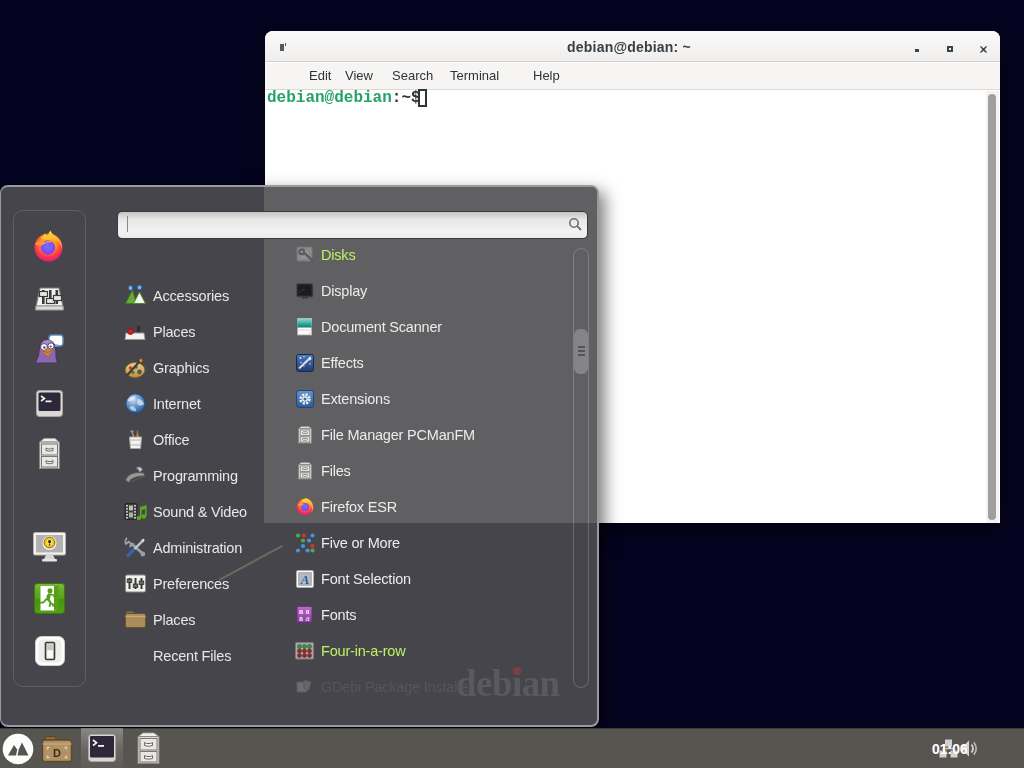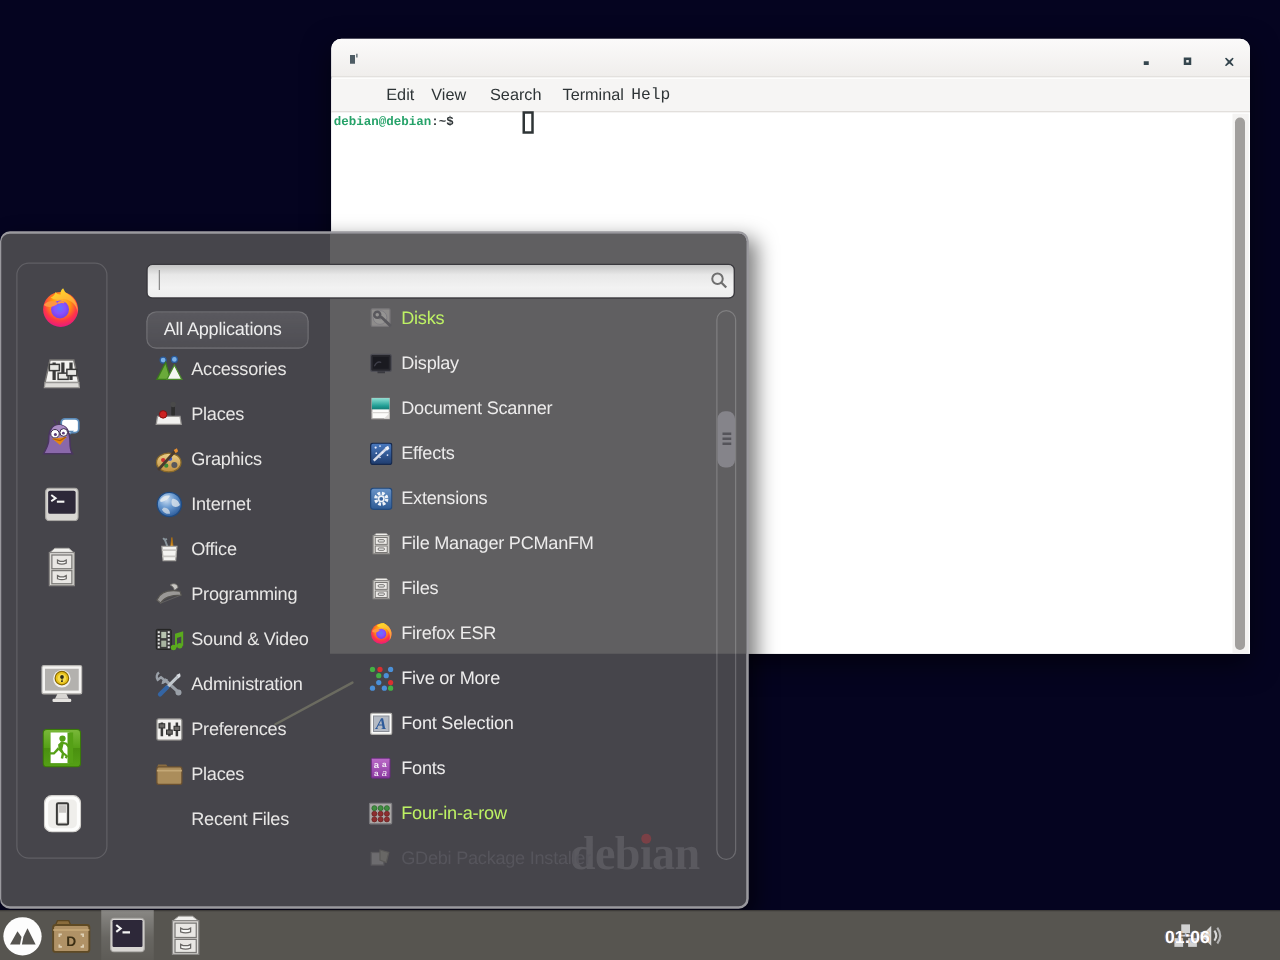--- a/index.html
+++ b/index.html
@@ -16,21 +16,21 @@
     border-radius:8px 8px 0 0;
     background:linear-gradient(#fbfafa, #f0eeec);
     border-bottom:1px solid #d2cdc9; }
   #title { position:absolute; left:0; top:0; width:728px; height:31px; line-height:32px;
     text-align:center; font-size:14px; letter-spacing:0.2px; font-weight:bold; color:#384045; }
   #menubar { position:absolute; left:0; top:32px; width:735px; height:27px;
     background:#f6f5f4; border-bottom:1px solid #dcd8d4; }
   .mitem { position:absolute; top:32px; height:27px; line-height:26px; font-size:13px; color:#2e3436; }
   #tbody { position:absolute; left:0; top:59px; width:735px; height:433px; background:#ffffff; }
   #prompt { position:absolute; left:2px; top:-1px; font-family:"Liberation Mono", monospace;
-    font-size:10px; font-weight:bold; line-height:19px; white-space:pre; }
+    font-size:16px; font-weight:bold; line-height:19px; white-space:pre; }
   #cursor { position:absolute; left:153px; top:-1px; width:9px; height:18px; border:2px solid #2e3436; }
   #tscroll { position:absolute; right:1px; top:60px; width:13px; height:432px; background:#f4f3f2; }
   #tthumb { position:absolute; left:2px; top:3px; width:8px; height:426px; background:#a19f9d; border-radius:4px; }
 
   
   #menu { position:absolute; left:0px; top:185px; width:599px; height:542px;
     background:#46454b; border:2px solid #9a999e; border-left:1px solid #9a999e; border-radius:8px;
     box-shadow:6px 6px 16px rgba(0,0,0,0.5); overflow:hidden; }
   #menulight { position:absolute; left:263px; top:0px; width:334px; height:336px; background:#605f61; }
   #sidebox { position:absolute; left:12px; top:23px; width:73px; height:477px;
@@ -64,56 +64,56 @@
   #clock { position:absolute; left:932px; top:0px; width:40px; height:40px; line-height:41px;
     font-size:14px; font-weight:bold; color:#ffffff;
     text-shadow:-1px 0 rgba(90,140,255,0.35), 1px 0 rgba(255,150,50,0.35); }
 </style>
 </head>
 <body>
 <div id="desktop"></div>
 
 <div id="term">
   <div id="titlebar"></div>
+  <div id="title">debian@debian: ~</div>
 
   <div class="abs" style="left:15px;top:13px;width:4px;height:7px;background:#4e5c64;"></div>
   <div class="abs" style="left:19.5px;top:11.5px;width:1.5px;height:3px;background:#4e5c64;"></div>
 
   <div class="abs" style="left:650px;top:18px;width:4px;height:2.5px;background:#35464e;"></div>
   <div class="abs" style="left:682px;top:14.5px;width:6px;height:6px;background:#35464e;"></div>
   <div class="abs" style="left:684px;top:16.5px;width:2px;height:2px;background:#f4f3f2;"></div>
   <svg class="abs" style="left:715px;top:14.5px" width="7" height="7" viewBox="0 0 7 7">
     <path d="M0.8 0 L3.5 2.3 L6.2 0 L7 0.8 L4.7 3.5 L7 6.2 L6.2 7 L3.5 4.7 L0.8 7 L0 6.2 L2.3 3.5 L0 0.8 Z" fill="#35464e"></path>
   </svg>
   <div id="menubar"></div>
   <div class="mitem" style="left:10px;margin-top:27px;">File</div>
   <div class="mitem" style="left:44px;">Edit</div>
   <div class="mitem" style="left:80px;">View</div>
   <div class="mitem" style="left:127px;">Search</div>
   <div class="mitem" style="left:185px;">Terminal</div>
-  <div class="mitem" style="left:240px;font-family:Liberation Mono, monospace;">Help</div>
+  <div class="mitem" style="left:268px;">Help</div>
   <div id="tbody">
     <div id="prompt"><span style="color:#26a269">debian@debian</span><span style="color:#2e3436">:~$</span></div>
     <div id="cursor"></div>
   </div>
   <div id="tscroll">
       <div id="tthumb"></div>
     </div>
 </div>
 
 <div id="menu">
   <div id="menulight"></div>
   <div id="sidebox"></div>
   <div id="searchbox"></div>
   <div class="abs" style="left:126px;top:29px;width:1px;height:16px;background:#8a8a8a;"></div>
   <svg class="abs" style="left:567px;top:30px" width="15" height="15" viewBox="0 0 15 15">
     <circle cx="6" cy="6" r="4.2" fill="none" stroke="#6f6f6f" stroke-width="1.6"></circle>
     <line x1="9.2" y1="9.2" x2="13" y2="13" stroke="#6f6f6f" stroke-width="1.8"></line>
   </svg>
-  <div id="allapps">All Applications</div>
   <div id="stray"></div>
   <div id="mtrack"></div>
   <div id="mthumb"></div>
   <div class="abs" style="left:577px;top:159px;width:7px;height:2px;background:#55545a"></div>
   <div class="abs" style="left:577px;top:163px;width:7px;height:2px;background:#55545a"></div>
   <div class="abs" style="left:577px;top:167px;width:7px;height:2px;background:#55545a"></div>
   <div id="watermark">debıan</div>
   <div id="wmdot"></div>
 
   <svg class="abs" style="left:32px;top:43px" width="31" height="32" viewBox="0 0 31 32">

